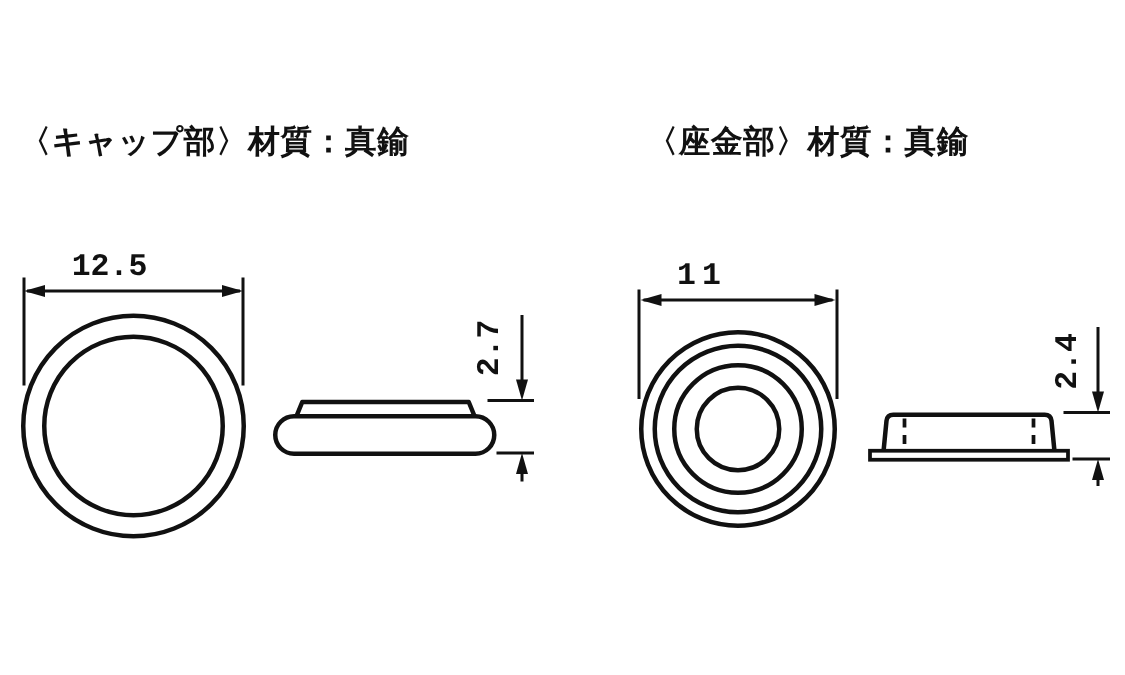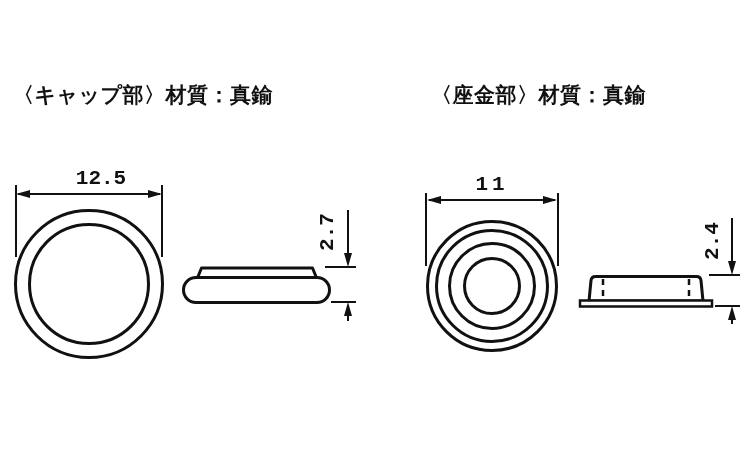--- a/index.html
+++ b/index.html
@@ -38,21 +38,21 @@
     <div class="circle" style="left:14px;top:209px;width:150px;height:150px;"></div>
     <div class="circle" style="left:28px;top:223px;width:122px;height:122px;"></div>
   </div>
 
   <div>
     <div class="abs vline" style="left:15px;top:185px;width:2px;height:72px;"></div>
     <div class="abs vline" style="left:161px;top:185px;width:2px;height:72px;"></div>
     <div class="abs hline" style="left:18px;top:193px;width:142px;height:2px;"></div>
     <div class="arr arr-left" style="left:16px;top:190px;"></div>
     <div class="arr arr-right" style="left:148px;top:190px;"></div>
-    <div class="abs dim-label" style="left:56px;top:168px;width:90px;">12.5</div>
+    <div class="abs dim-label" style="left:28px;top:168px;width:90px;">12.5</div>
   </div>
 
   <svg class="abs" style="left:178px;top:258px;" width="160" height="52" viewBox="0 0 160 52">
     <path d="M19 21 L23.5 10 L134.5 10 L139 21 Z" fill="#ffffff" stroke="#111111" stroke-width="3" stroke-linejoin="round"></path>
     <rect x="5.5" y="19.5" width="146" height="25" rx="12.5" fill="#ffffff" stroke="#111111" stroke-width="3"></rect>
   </svg>
 
   <div>
     <div class="abs vline" style="left:347px;top:210px;width:2px;height:45px;"></div>
     <div class="arr arr-down" style="left:344px;top:253px;"></div>
@@ -71,21 +71,21 @@
     <div class="circle" style="left:448px;top:242px;width:88px;height:88px;"></div>
     <div class="circle" style="left:463px;top:257px;width:58px;height:58px;"></div>
   </div>
 
   <div>
     <div class="abs vline" style="left:425px;top:193px;width:2px;height:73px;"></div>
     <div class="abs vline" style="left:557px;top:193px;width:2px;height:73px;"></div>
     <div class="abs hline" style="left:429px;top:199px;width:126px;height:2px;"></div>
     <div class="arr arr-left" style="left:427px;top:196px;"></div>
     <div class="arr arr-right" style="left:543px;top:196px;"></div>
-    <div class="abs dim-label" style="left:452px;top:174px;width:80px;letter-spacing:4px;">11</div>
+    <div class="abs dim-label" style="left:428px;top:174px;width:80px;letter-spacing:4px;">11</div>
   </div>
 
   <svg class="abs" style="left:575px;top:263px;" width="150" height="50" viewBox="0 0 150 50">
     <path d="M14 38 L16 17.5 Q16.5 13.5 20.5 13.5 L121.5 13.5 Q125.5 13.5 126 17.5 L128 38 Z" fill="#ffffff" stroke="#111111" stroke-width="3" stroke-linejoin="round"></path>
     <line x1="28" y1="16" x2="28" y2="35" stroke="#111111" stroke-width="2.5" stroke-dasharray="6 5"></line>
     <line x1="114" y1="16" x2="114" y2="35" stroke="#111111" stroke-width="2.5" stroke-dasharray="6 5"></line>
     <rect x="5" y="37.5" width="132" height="6" fill="#ffffff" stroke="#111111" stroke-width="2.5"></rect>
   </svg>
 
   <div>

